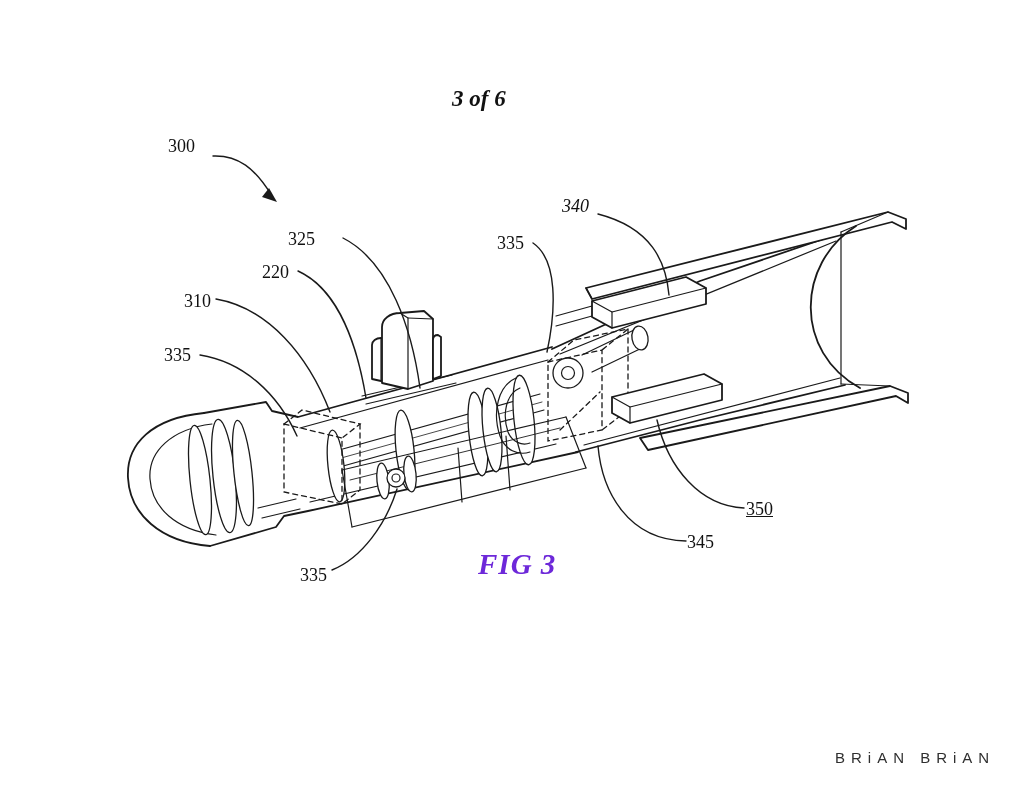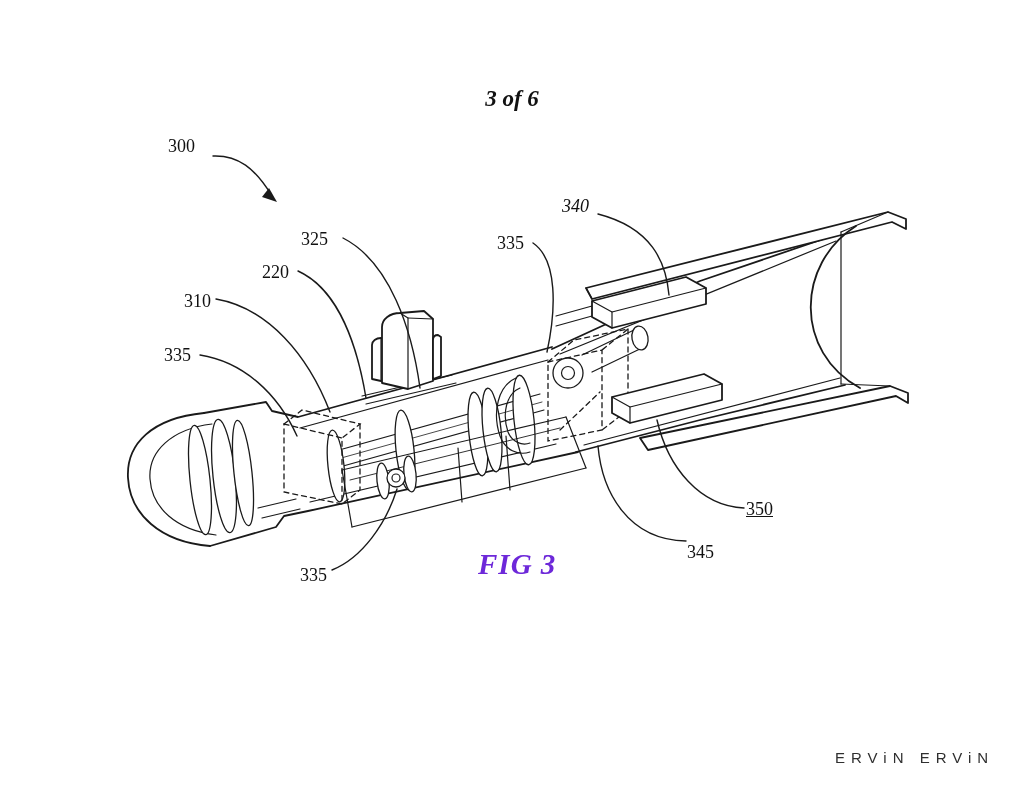--- a/index.html
+++ b/index.html
@@ -5,43 +5,42 @@
   html,body{margin:0;padding:0;background:#ffffff;}
   .page{
     position:relative;
     width:1024px;height:791px;
     background:#ffffff;
     overflow:hidden;
     font-family:"Liberation Serif", serif;
   }
   .sheet-label{
     position:absolute;left:452px;top:86px;width:120px;
-    text-align:center;
     font-size:23px;font-weight:bold;font-style:italic;color:#111;
   }
   .fig-caption{
     position:absolute;left:478px;top:548px;
     font-size:29px;font-weight:bold;font-style:italic;color:#6d28d9;
     letter-spacing:1px;
   }
   .ref-label{
     position:absolute;
     font-size:18px;color:#111;
     font-family:"Liberation Serif", serif;
     white-space:nowrap;
   }
   #lbl-300{left:168px;top:136px;}
   #lbl-310{left:184px;top:291px;}
   #lbl-320{left:262px;top:262px;}
-  #lbl-325{left:301px;top:229px;text-align:right;}
+  #lbl-325{left:288px;top:229px;text-align:right;}
   #lbl-335-left{left:164px;top:345px;}
   #lbl-335-top{left:497px;top:233px;}
   #lbl-335-bottom{left:300px;top:565px;}
   #lbl-340{left:562px;top:196px;font-style:italic;}
-  #lbl-345{left:687px;top:532px;margin-top:10px;}
+  #lbl-345{left:687px;top:532px;}
   #lbl-350{left:746px;top:499px;text-decoration:underline;}
   .signature{
     position:absolute;left:835px;top:749px;
     font-family:"Liberation Sans", sans-serif;
     font-size:15px;color:#2f2f2f;
     letter-spacing:6px;white-space:nowrap;
   }
   svg.drawing{position:absolute;left:0;top:0;}
   
   .ln  {fill:none;stroke:#1a1a1a;stroke-width:1.8;stroke-linecap:round;stroke-linejoin:round;}
@@ -194,14 +193,14 @@
   <span class="ref-label" id="lbl-325">325</span>
   <span class="ref-label" id="lbl-335-left">335</span>
   <span class="ref-label" id="lbl-335-top">335</span>
   <span class="ref-label" id="lbl-335-bottom">335</span>
   <span class="ref-label" id="lbl-340">340</span>
   <span class="ref-label" id="lbl-345">345</span>
   <span class="ref-label" id="lbl-350">350</span>
 
   <div class="fig-caption">FIG 3</div>
 
-  <div class="signature">ERViN ERViN</div>
+  <div class="signature">BRiAN BRiAN</div>
 </div>
 
 </body></html>

